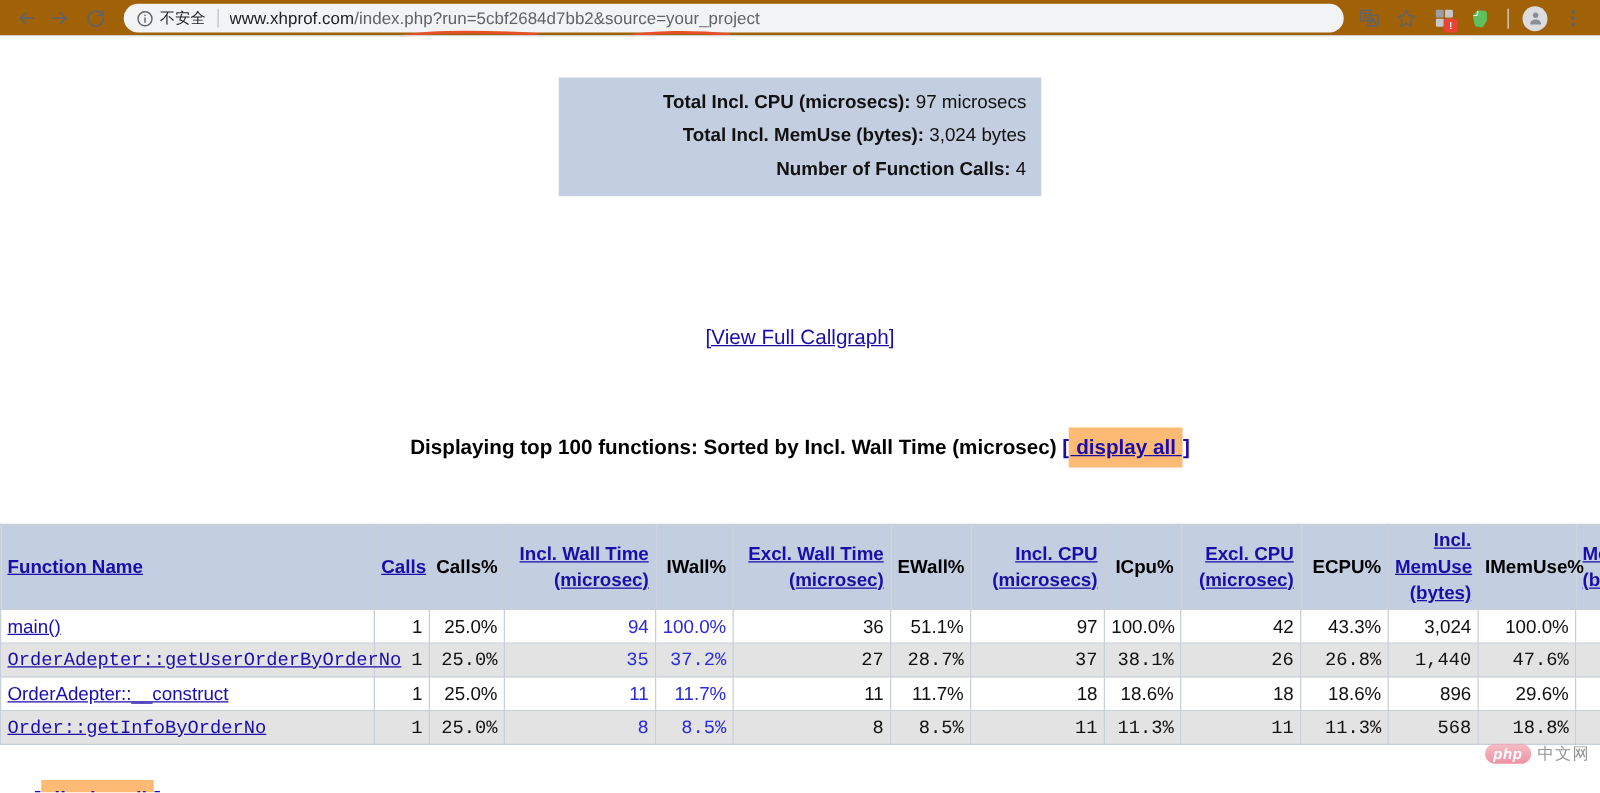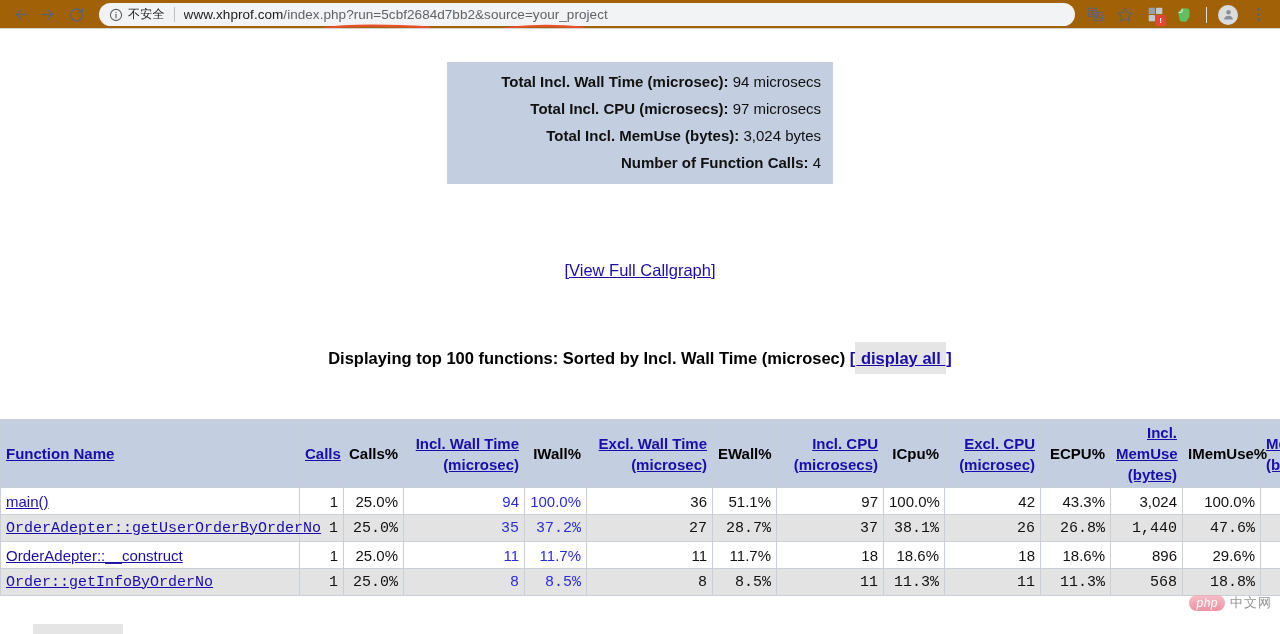--- a/index.html
+++ b/index.html
@@ -177,21 +177,21 @@
     text-align: center;
     font-size: 16.5px;
     font-weight: bold;
     color: #000;
     white-space: nowrap;
   }
   .bracket { font-weight: bold; color: #1a0dab; }
   .display-all-link {
     color: #1a0dab;
     text-decoration: underline;
-    background: #e5e5e5;
+    background: #fdba74;
     cursor: pointer;
     padding: 7px 1px;
   }
 
   
   #table-wrap {
     position: absolute;
     top: 390px;
     left: 0;
     width: 1290px;
@@ -252,21 +252,21 @@
     bottom: 22px;
     display: flex;
     align-items: center;
     gap: 5px;
     opacity: .72;
   }
   #wm-php {
     background: linear-gradient(180deg,#f1a7b4,#e8687f);
     color: #fff;
     font-style: italic;
-    font-weight: normal;
+    font-weight: bold;
     font-size: 12px;
     border-radius: 9px;
     padding: 1px 7px;
     letter-spacing: .5px;
   }
   #wm-cn {
     color: #6b6b6b;
     font-size: 13px;
     letter-spacing: 1px;
   }
@@ -373,24 +373,20 @@
           <i></i>
           <i></i>
         </span>
     </div>
   </div>
 </div>
 
 <div id="page">
 
   <div id="summary-box">
-    <div class="summary-row">
-      <span class="lbl">Total Incl. Wall Time (microsec):</span>
-      <span class="val">94 microsecs</span>
-    </div>
     <div class="summary-row">
       <span class="lbl">Total Incl. CPU (microsecs):</span>
       <span class="val">97 microsecs</span>
     </div>
     <div class="summary-row">
       <span class="lbl">Total Incl. MemUse (bytes):</span>
       <span class="val">3,024 bytes</span>
     </div>
     <div class="summary-row">
       <span class="lbl">Number of Function Calls:</span>

